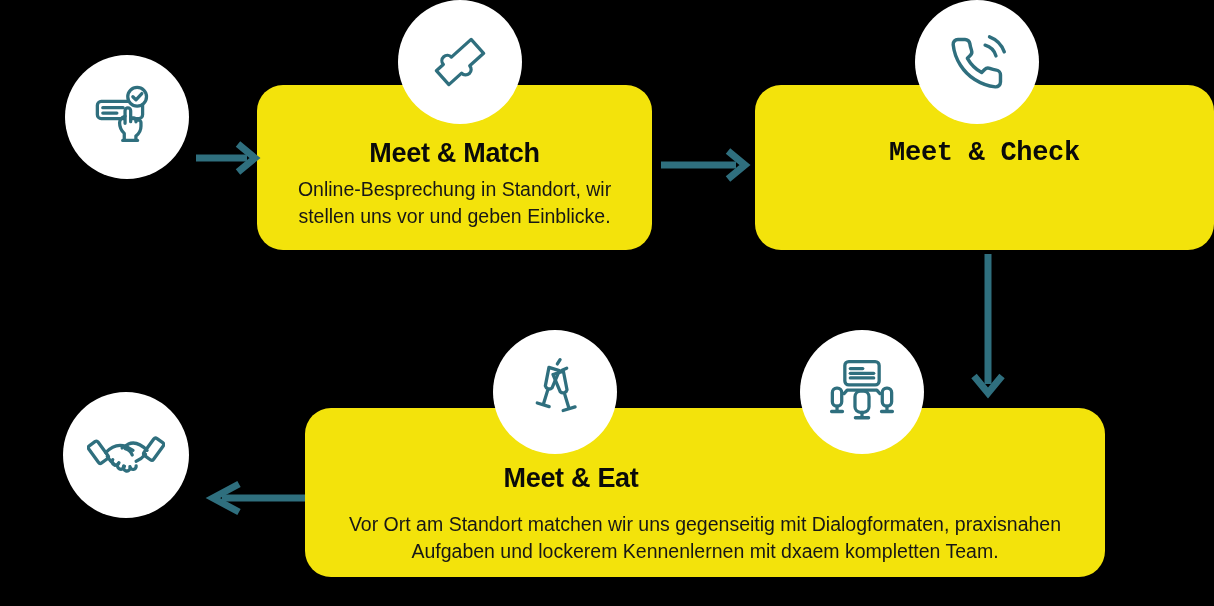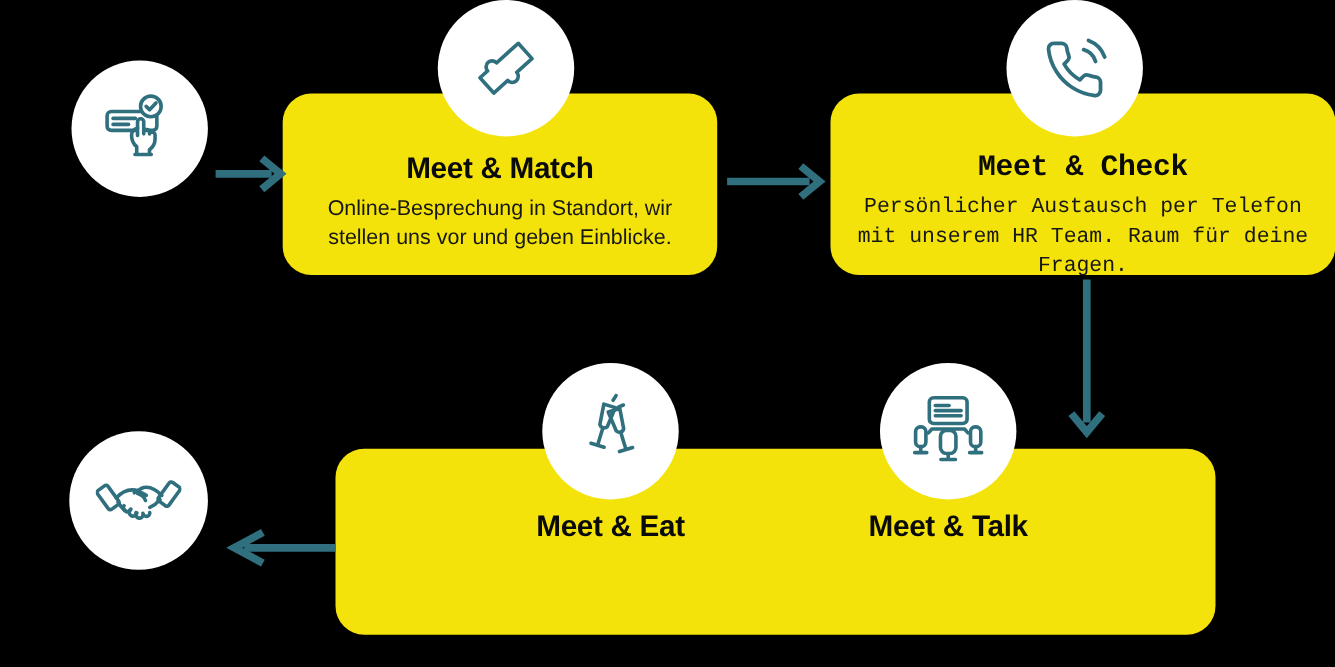--- a/index.html
+++ b/index.html
@@ -17,21 +17,21 @@
     stroke-width:4.2; stroke-linecap:round; stroke-linejoin:round; }
   .box {
     position:absolute; background:var(--yellow,#F3E30B); border-radius:26px;
     text-align:center; z-index:1;
   }
   .box-title { font-weight:bold; font-size:27px; letter-spacing:-0.3px; color:#0a0a0a; }
   .box-body  { font-size:19.5px; line-height:26.5px; color:#171717; margin:7px auto 0; }
   .box.step  { padding-top:53px; }
   #box-match .box-body { max-width:345px; }
   #box-check .box-body { max-width:410px; }
-  #box-eat-talk .box-title { position:absolute; top:55px; transform:translateX(-50%); }
+  #box-eat-talk .box-title { position:absolute; top:55px; transform:translateX(-50%);margin-left:16px; }
   #box-eat-talk .box-body  { position:absolute; top:96px; left:0; right:0; max-width:762px; }
   .arrow { position:absolute; color:var(--teal,#2F6F7E); z-index:2; }
   .arrow svg { display:block; stroke:currentColor; fill:none; stroke-width:7; }
 </style>
 </head>
 <body>
 
 <div class="canvas">
 
   <div class="circle" style="left:65px; top:55px;">
@@ -70,42 +70,41 @@
 
   <div class="arrow" style="left:658px; top:147px;">
     <svg width="95" height="36">
       <line x1="3" y1="18" x2="78" y2="18"></line>
       <polyline points="70,4 87,18 70,32"></polyline>
     </svg>
   </div>
 
   <div class="box step" id="box-check" style="left:755px; top:85px; width:459px; height:165px;font-family:Liberation Mono, monospace;">
     <div class="box-title">Meet &amp; Check</div>
-    <div class="box-body">Persönlicher Austausch per Telefon mit unserem HR Team. Raum für deine Fragen.</div>
   </div>
   <div class="circle" style="left:915px; top:0px;">
     <svg viewBox="0 0 100 100">
       <g transform="translate(13 15) scale(3.05)" stroke-width="1.45">
         <path d="M22 16.92v3a2 2 0 0 1-2.18 2 19.79 19.79 0 0 1-8.63-3.07 19.5 19.5 0 0 1-6-6 19.79 19.79 0 0 1-3.07-8.67A2 2 0 0 1 4.11 2h3a2 2 0 0 1 2 1.72 12.84 12.84 0 0 0 .7 2.81 2 2 0 0 1-.45 2.11L8.09 9.91a16 16 0 0 0 6 6l1.27-1.27a2 2 0 0 1 2.11-.45 12.84 12.84 0 0 0 2.81.7A2 2 0 0 1 22 16.92z"></path>
         <path d="M15.55 4.4 A6.6 6.6 0 0 1 20.1 8.9"></path>
         <path d="M17.4 .9 A10.6 10.6 0 0 1 23.6 7.2"></path>
       </g>
     </svg>
   </div>
 
   <div class="arrow" style="left:970px; top:252px;">
     <svg width="36" height="152">
       <line x1="18" y1="2" x2="18" y2="132"></line>
       <polyline points="4,124 18,141 32,124"></polyline>
     </svg>
   </div>
 
   <div class="box" id="box-eat-talk" style="left:305px; top:408px; width:800px; height:169px;">
     <div class="box-title" style="left:250px;">Meet &amp; Eat</div>
-    <div class="box-title" style="left:557px;">Meet &amp; Talk</div>
+    <div class="box-body">Vor Ort am Standort matchen wir uns gegenseitig mit Dialogformaten, praxisnahen Aufgaben und lockerem Kennenlernen mit dxaem kompletten Team.</div>
   </div>
   <div class="circle" style="left:493px; top:330px;">
     <svg viewBox="0 0 100 100">
       <g transform="translate(39 53) rotate(17)">
         <path d="M-7 -34 h14 l-2.5 24 a5.2 5.2 0 0 1 -9 0 z"></path>
         <path d="M0 -5 V 13"></path>
         <path d="M-8 14 h16"></path>
       </g>
       <g transform="translate(64 58) rotate(-17)">
         <path d="M-7 -34 h14 l-2.5 24 a5.2 5.2 0 0 1 -9 0 z"></path>

